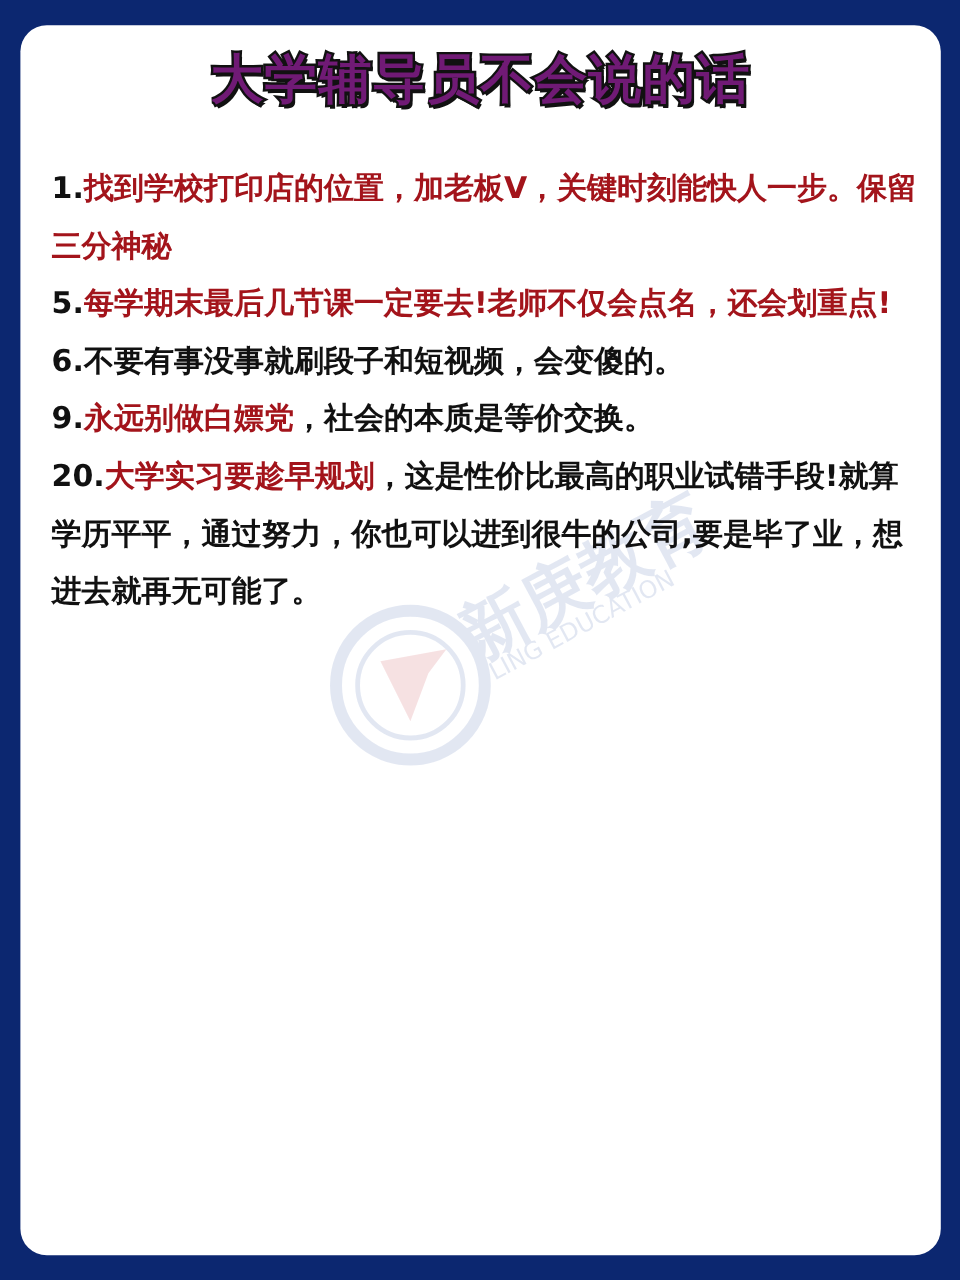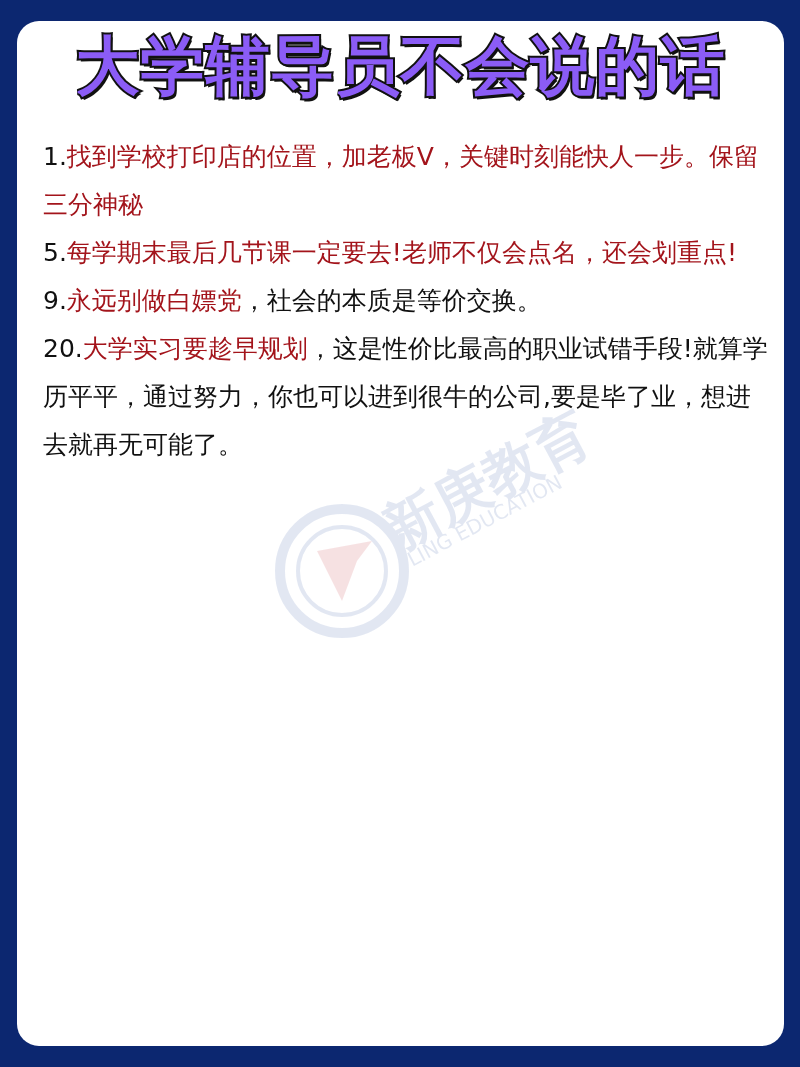--- a/index.html
+++ b/index.html
@@ -15,40 +15,39 @@
     left: 17px; top: 21px;
     width: 767px; height: 1025px;
     background: #ffffff;
     border-radius: 22px;
     overflow: hidden;
   }
   .title {
     position: absolute;
     left: 0; right: 0; top: 8px;
     text-align: center;
-    font-size: 64px;
+    font-size: 44px;
     font-weight: bold;
     line-height: 76px;
     letter-spacing: 1px;
-    color: #8b5cf6;
+    color: #701a75;
     -webkit-text-stroke: 4px #111111;
     paint-order: stroke fill;
     text-shadow: 2px 3px 0 #111111;
     white-space: nowrap;
-    font-family: Liberation Serif, serif;
   }
   .content {
     position: absolute;
     left: 26px; top: 112px;
     width: 730px;
     font-size: 25px;
     line-height: 48px;
     color: #111111;
   }
-  .item { margin: 0; }
+  .item { margin: 0; font-weight: bold; }
   .red { color: #a3141b; }
   .watermark {
     position: absolute;
     left: 230px; top: 380px;
     width: 340px; height: 250px;
     opacity: 0.13;
     pointer-events: none;
   }
 </style>
 </head>
@@ -61,16 +60,17 @@
     <circle cx="95" cy="170" r="62" fill="none" stroke="#2a4fa0" stroke-width="10"></circle>
     <circle cx="95" cy="170" r="44" fill="none" stroke="#2a4fa0" stroke-width="4"></circle>
     <path d="M70 150 L125 140 L110 160 L95 200 Z" fill="#c0202a"></path>
     <text x="130" y="110" font-size="56" font-weight="bold" fill="#2a4fa0" transform="rotate(-28 220 90)" font-family="DejaVu Sans, sans-serif">新庚教育</text>
     <text x="150" y="135" font-size="20" fill="#2a4fa0" transform="rotate(-28 220 120)" font-family="DejaVu Sans, sans-serif">LING EDUCATION</text>
   </svg>
 
   <div class="content">
     <p class="item"><span>1.</span><span class="red">找到学校打印店的位置，加老板V，关键时刻能快人一步。保留三分神秘</span><span></span></p>
     <p class="item"><span>5.</span><span class="red">每学期末最后几节课一定要去!老师不仅会点名，还会划重点!</span><span></span></p>
+    <p class="item"><span>6.</span><span class="red"></span><span>不要有事没事就刷段子和短视频，会变傻的。</span></p>
     <p class="item"><span>9.</span><span class="red">永远别做白嫖党</span><span>，社会的本质是等价交换。</span></p>
     <p class="item"><span>20.</span><span class="red">大学实习要趁早规划</span><span>，这是性价比最高的职业试错手段!就算学历平平，通过努力，你也可以进到很牛的公司,要是毕了业，想进去就再无可能了。</span></p>
   </div>
 </div>
 
 </body></html>

